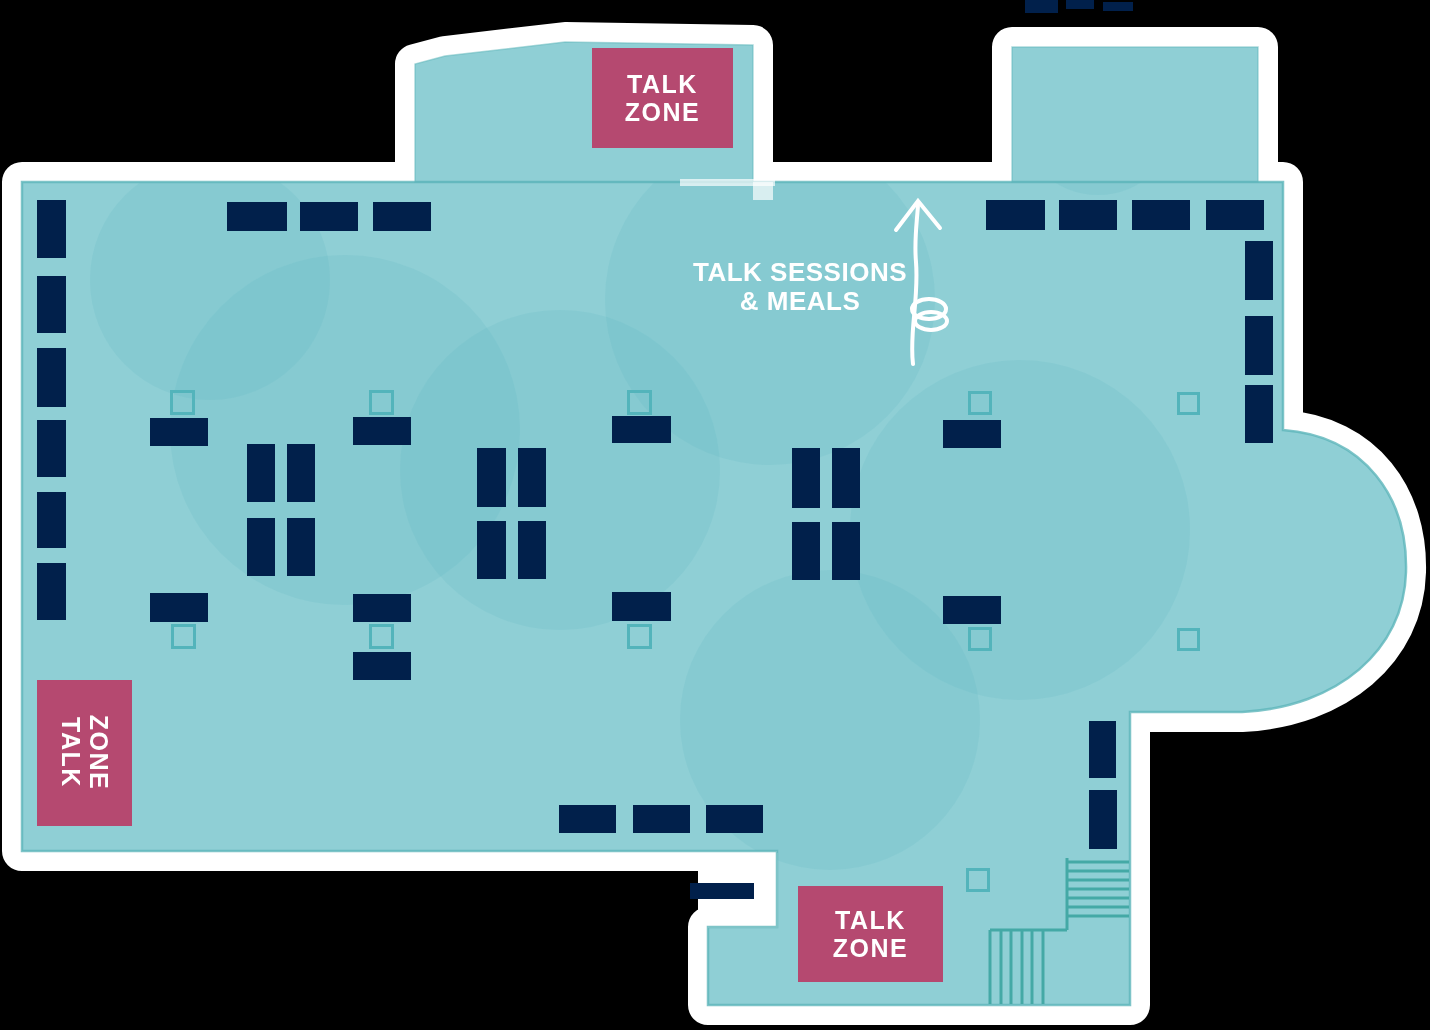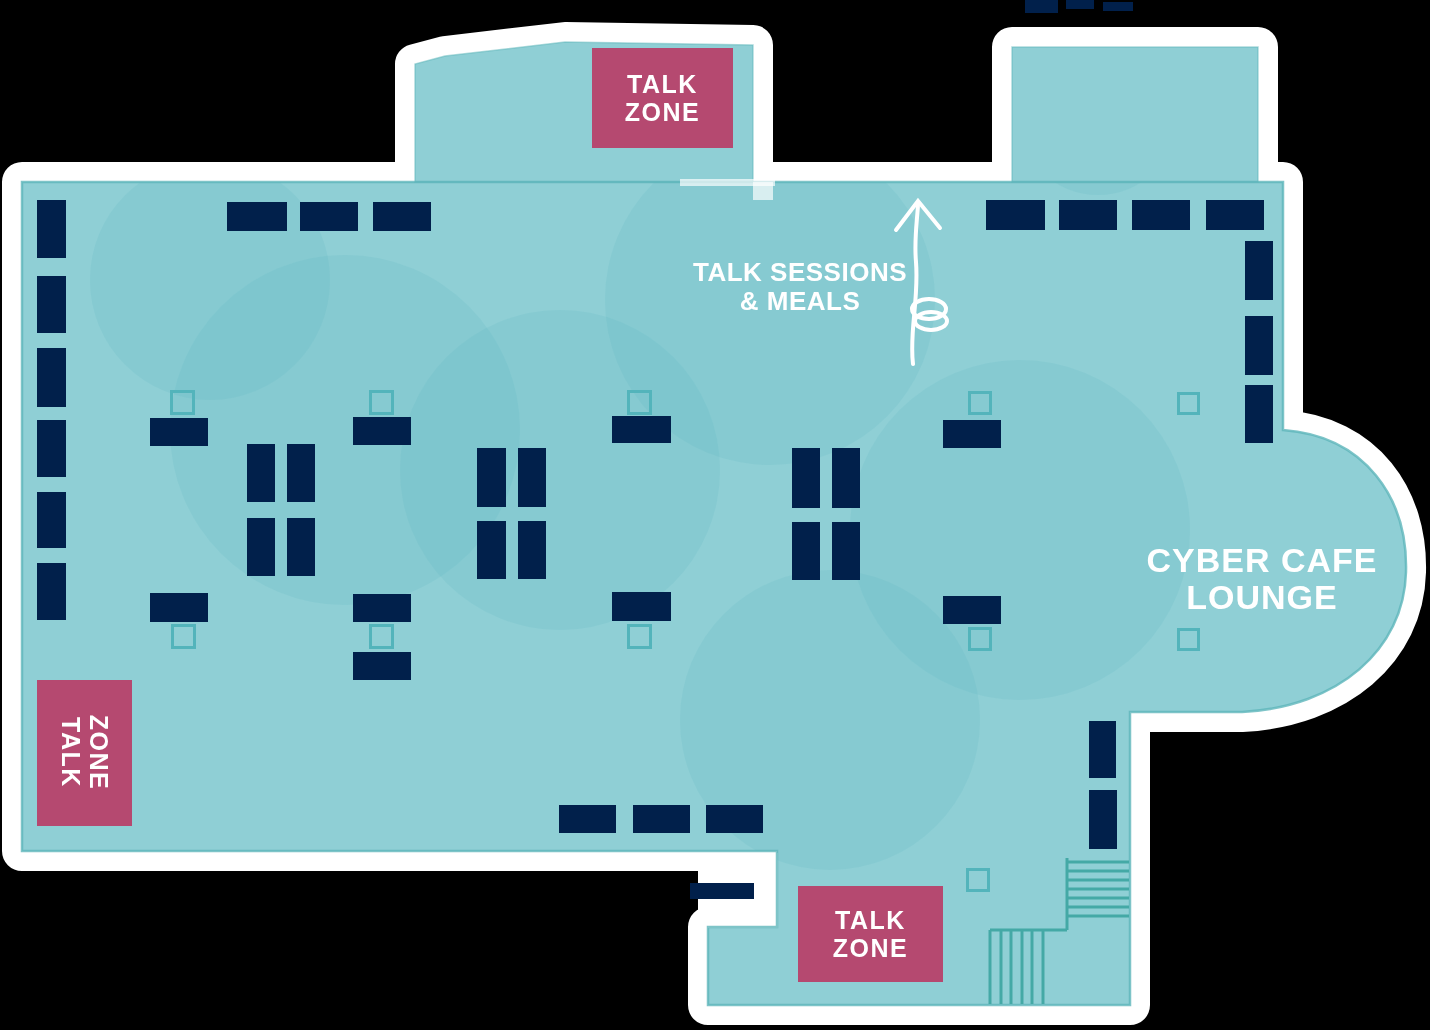--- a/index.html
+++ b/index.html
@@ -173,18 +173,14 @@
       <span class="zl">TALK</span>
       <span class="zl">ZONE</span>
     </div>
   </div>
 
   <div class="maplabel lbl-sessions">
     <span class="zl">TALK SESSIONS</span>
     <span class="zl">&amp; MEALS</span>
   </div>
 
-  <div class="maplabel lbl-cyber">
-    <span class="zl">CYBER CAFE</span>
-    <span class="zl">LOUNGE</span>
-  </div>
 
 </div>
 
 </body></html>

